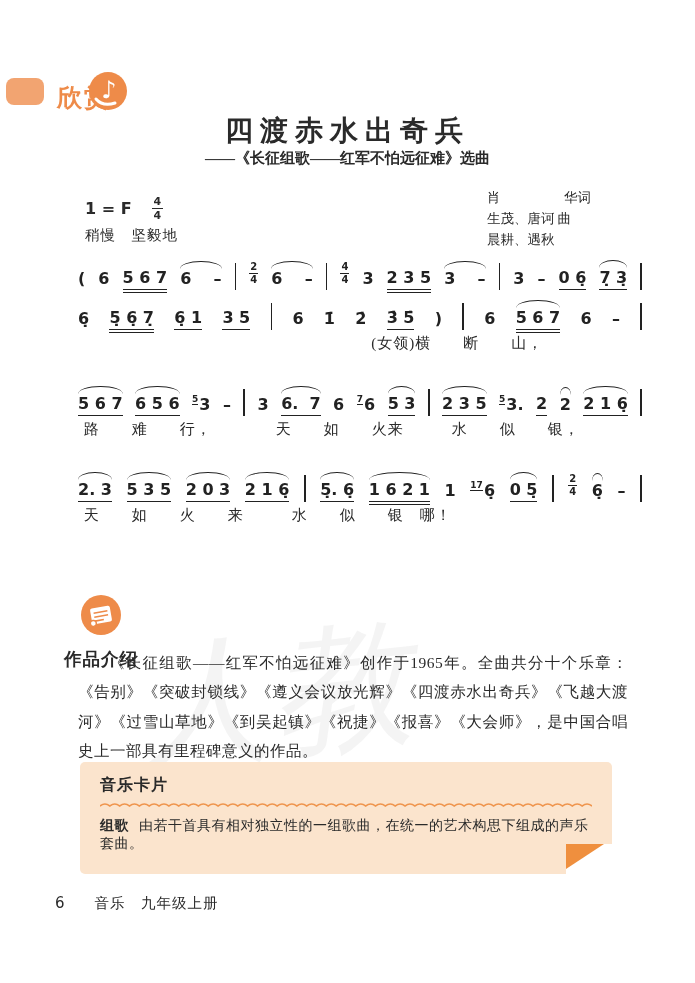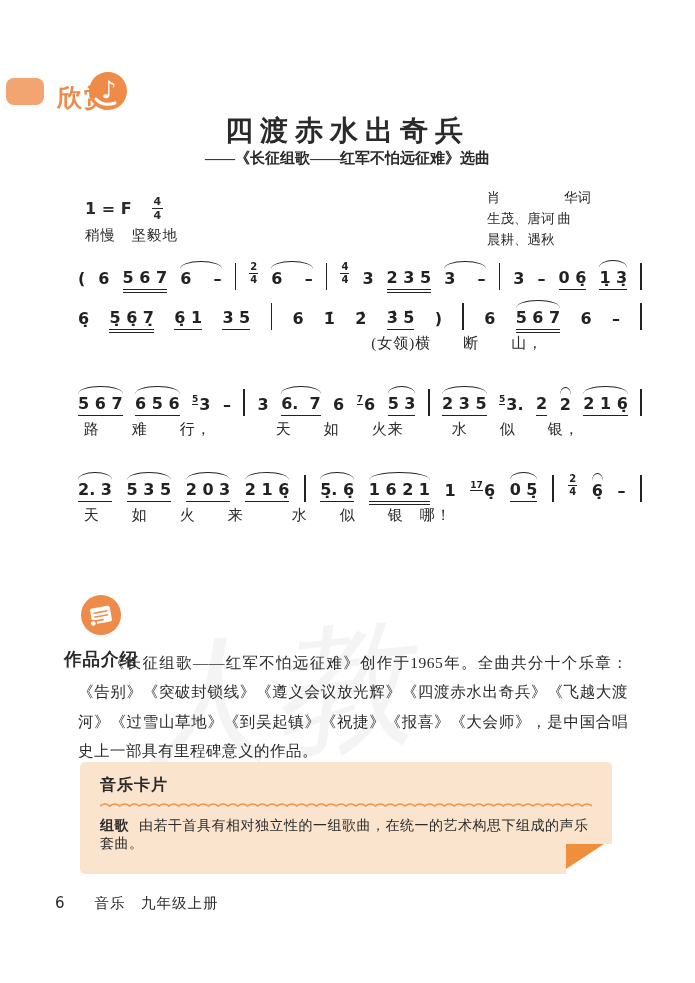--- a/index.html
+++ b/index.html
@@ -131,21 +131,21 @@
           <span class="num">4</span>
           <span class="den">4</span>
         </span>
         <span class="tok">3</span>
         <span class="tok u2">2 3 5</span>
         <span class="tok arc">3    –</span>
         <span class="bar"></span>
         <span class="tok">3</span>
         <span class="tok">–</span>
         <span class="tok u1">0 6̣</span>
-        <span class="tok u1 arc">1̣ 3̣</span>
+        <span class="tok u1 arc">7̣ 3̣</span>
         <span class="bar"></span>
       </div>
     <div class="score-row">
         <span class="tok">6̣</span>
         <span class="tok u2">5̣ 6̣ 7̣</span>
         <span class="tok u1">6̣ 1</span>
         <span class="tok u1">3 5</span>
         <span class="bar"></span>
         <span class="tok">6</span>
         <span class="tok">1̇</span>

